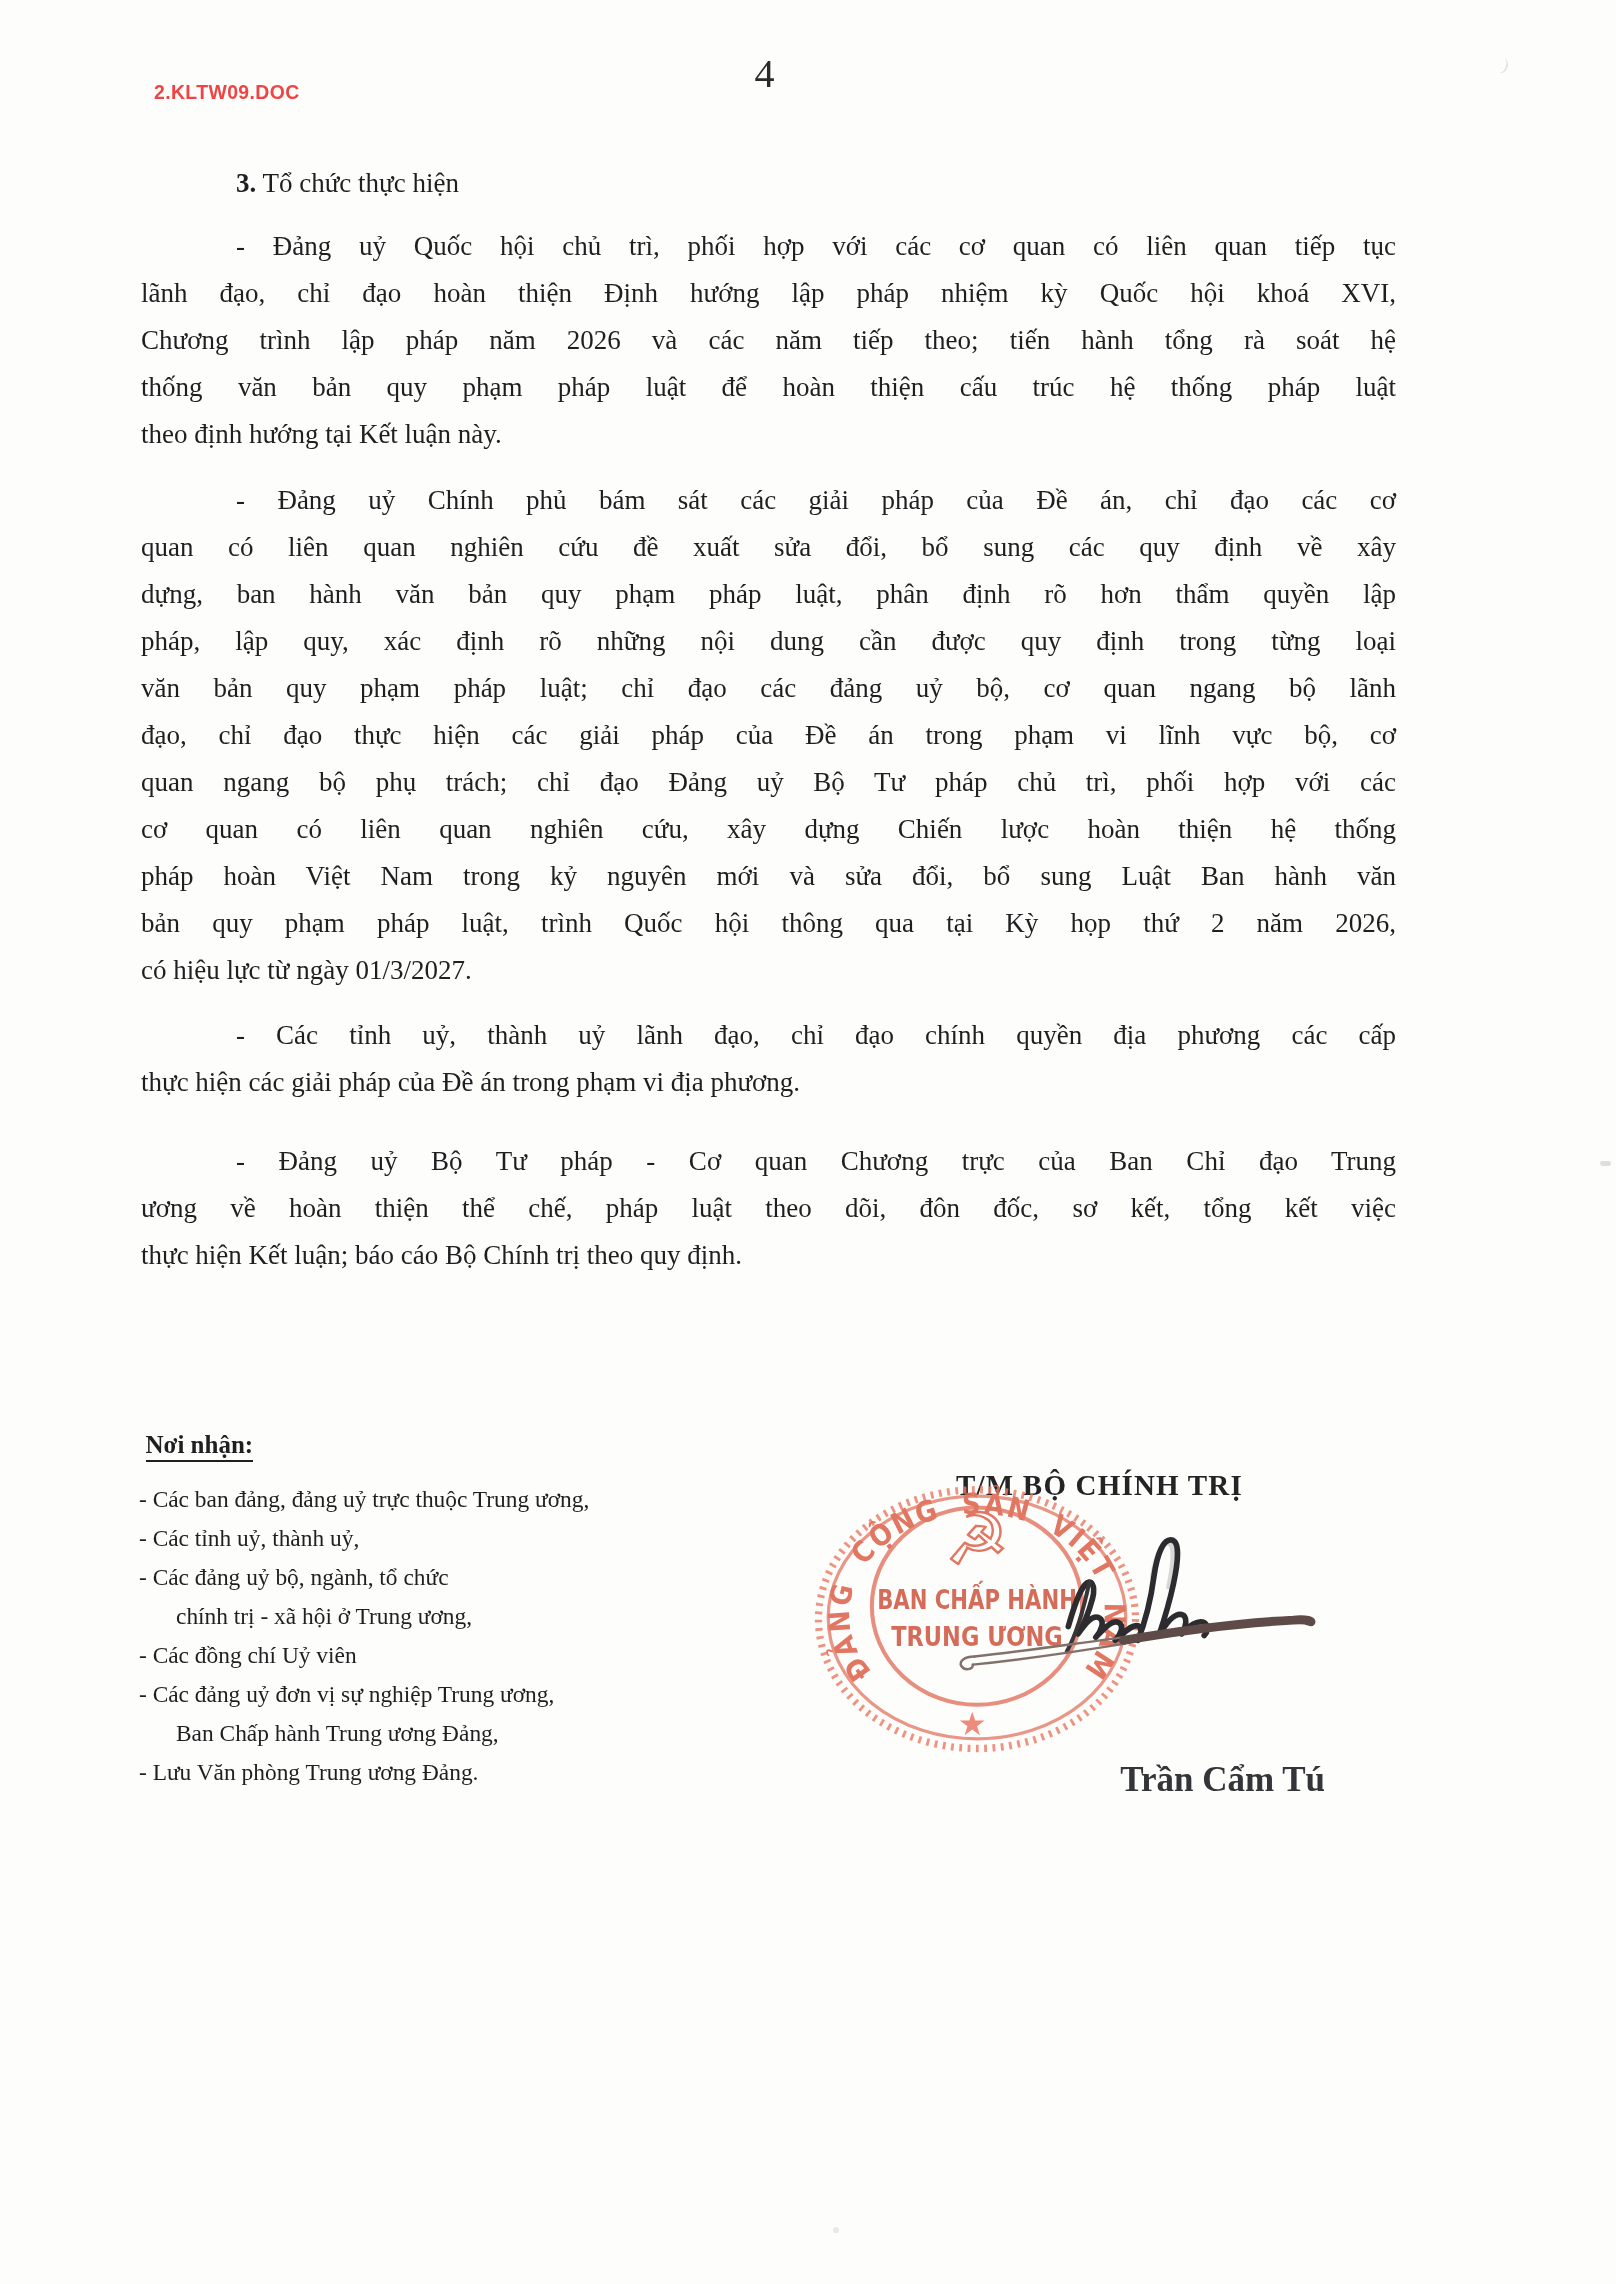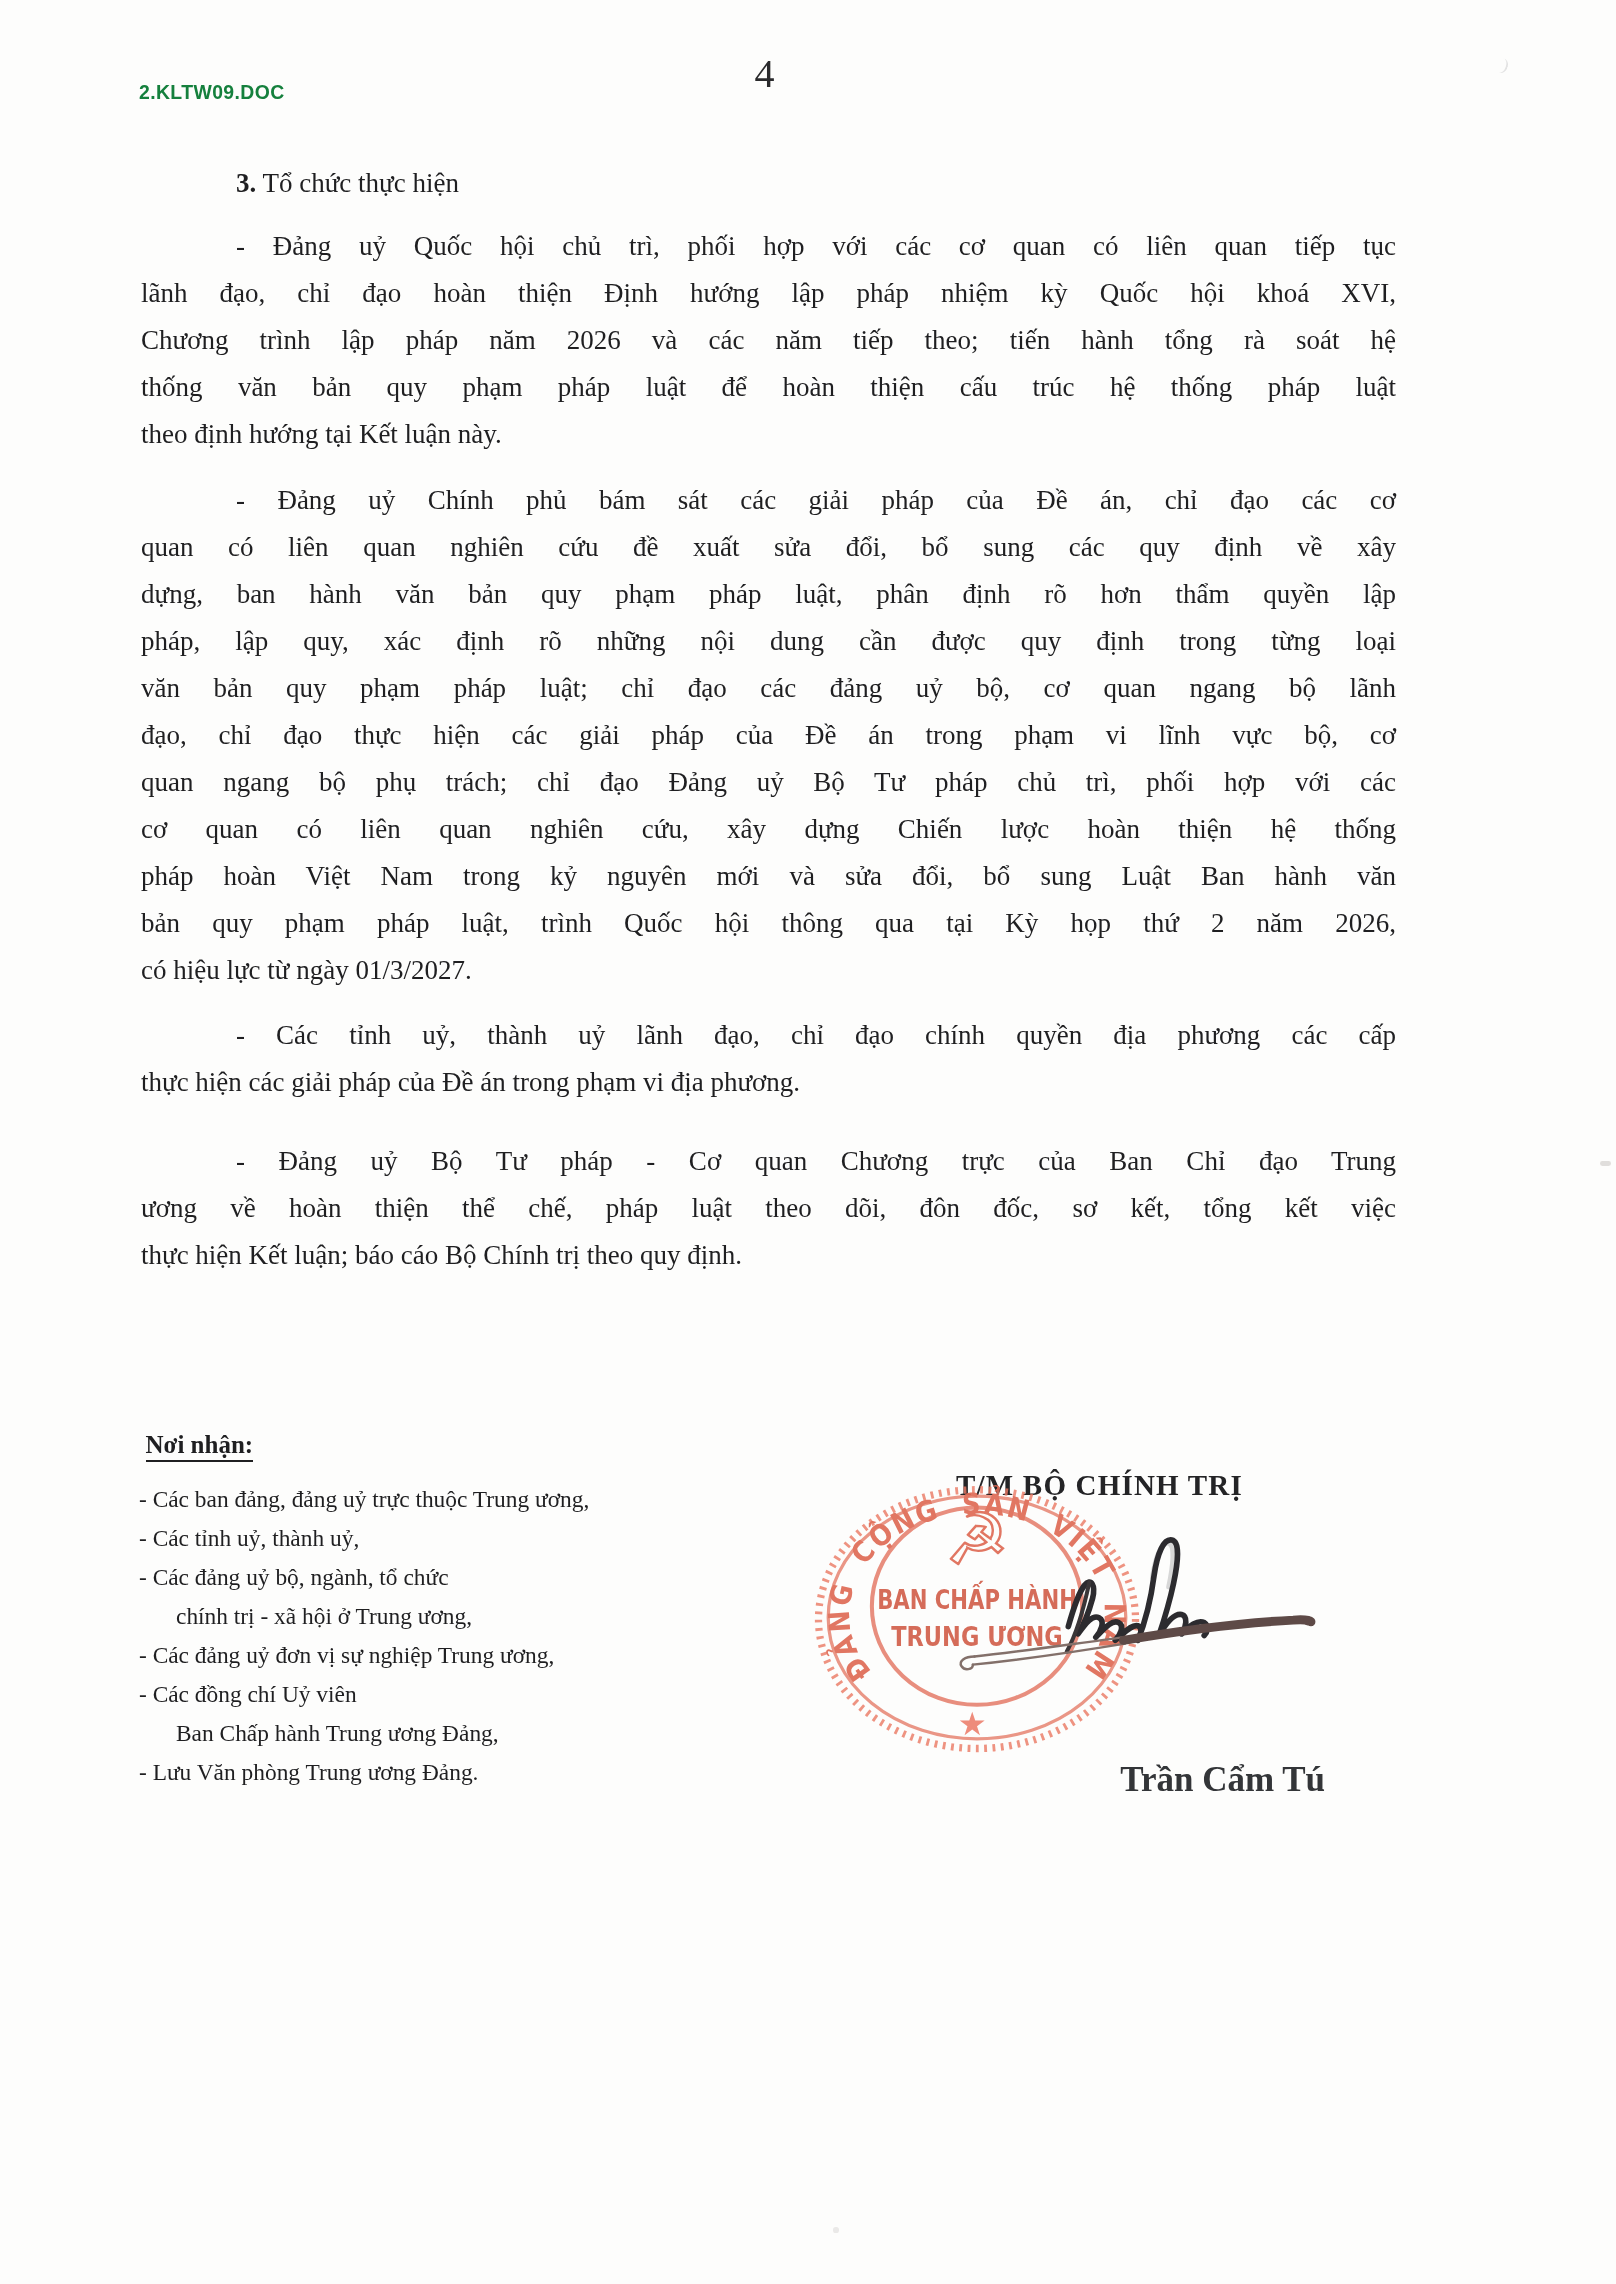--- a/index.html
+++ b/index.html
@@ -6,23 +6,23 @@
   .page{
     position:relative;
     width:1616px;height:2284px;
     background:#fdfdfc;
     font-family:"Liberation Serif", serif;
     color:#1f1f21;
     overflow:hidden;
   }
   
   .file-label{
-    position:absolute;left:139px;top:81px;
+    position:absolute;left:154px;top:81px;
     font-family:"Liberation Sans", sans-serif;
-    font-size:19.4px;font-weight:700;letter-spacing:0.4px;color:#15803d;
+    font-size:19.4px;font-weight:700;letter-spacing:0.4px;color:#ef4444;
   }
   .page-number{
     position:absolute;left:724px;top:50px;width:81px;
     text-align:center;font-size:40px;color:#2a2a2c;
   }
   
   .doc-body{
     position:absolute;left:141px;top:160px;width:1255px;
     font-size:27px;line-height:47px;
   }
@@ -108,22 +108,22 @@
 
   <div class="recipients">
     <div>
       <span class="recipients-label">Nơi nhận:</span>
     </div>
     <div id="recipient-list">
         <div class="recipient-line">- Các ban đảng, đảng uỷ trực thuộc Trung ương,</div>
         <div class="recipient-line">- Các tỉnh uỷ, thành uỷ,</div>
         <div class="recipient-line">- Các đảng uỷ bộ, ngành, tổ chức</div>
         <div class="recipient-line indent">chính trị - xã hội ở Trung ương,</div>
+        <div class="recipient-line">- Các đồng chí Uỷ viên</div>
         <div class="recipient-line">- Các đảng uỷ đơn vị sự nghiệp Trung ương,</div>
-        <div class="recipient-line">- Các đồng chí Uỷ viên</div>
         <div class="recipient-line indent">Ban Chấp hành Trung ương Đảng,</div>
         <div class="recipient-line">- Lưu Văn phòng Trung ương Đảng.</div>
       </div>
   </div>
 
   <div class="authority-line">T/M BỘ CHÍNH TRỊ</div>
   <div class="signer-name">Trần Cẩm Tú</div>
 
   <svg class="stamp-svg" width="372" height="301" viewBox="0 0 460 372">
     <defs>

